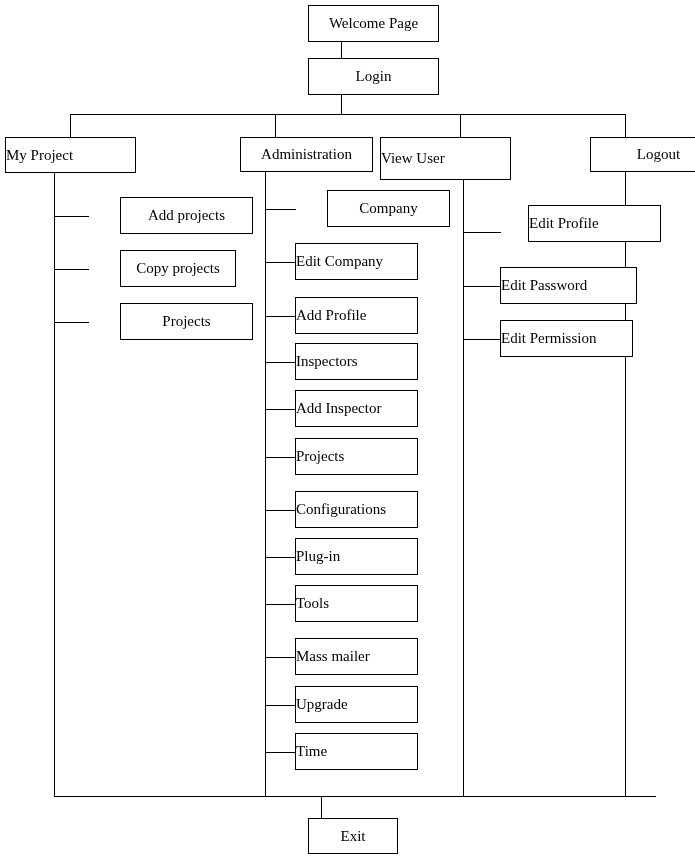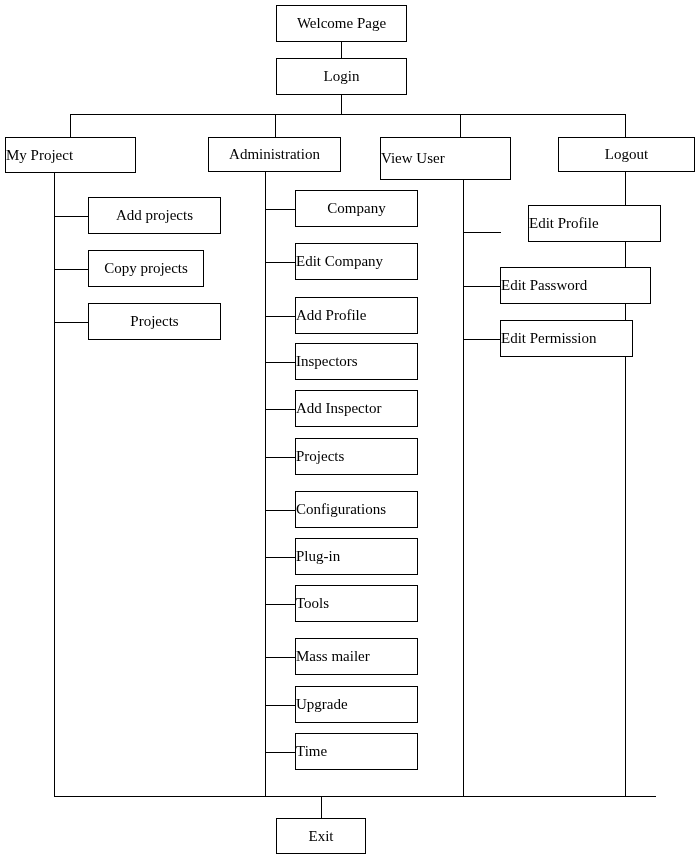--- a/index.html
+++ b/index.html
@@ -22,21 +22,21 @@
     border: 1px solid #000000;
     background: #ffffff;
     display: flex;
     align-items: center;
     font-size: 15px;
     color: #000000;
     line-height: 1;
     white-space: nowrap;
     z-index: 2;
   }
-  .node.center { justify-content: center; }
+  .node.center { justify-content: center; margin-left: 32px; }
   .node.left   { justify-content: flex-start; }
   .line {
     position: absolute;
     background: #000000;
     z-index: 1;
   }
   .line.h { height: 1px; }
   .line.v { width: 1px; }
 </style>
 </head>
@@ -141,21 +141,21 @@
   <div class="node left" style="left: 295px; top: 686px; width: 123px; height: 37px;">
       <span>Upgrade</span>
     </div>
   <div class="node left" style="left: 295px; top: 733px; width: 123px; height: 37px;">
       <span>Time</span>
     </div>
 
   <div class="node left" style="left: 500px; top: 205px; width: 133px; height: 37px; margin-left: 28px;">
       <span>Edit Profile</span>
     </div>
-  <div class="node left" style="left: 500px; top: 267px; width: 151px; height: 37px;">
+  <div class="node left" style="left: 500px; top: 267px; width: 137px; height: 37px;">
       <span>Edit Password</span>
     </div>
   <div class="node left" style="left: 500px; top: 320px; width: 133px; height: 37px;">
       <span>Edit Permission</span>
     </div>
 
   <div class="node center" style="left: 276px; top: 818px; width: 90px; height: 36px;">
       <span>Exit</span>
     </div>
 </div>

